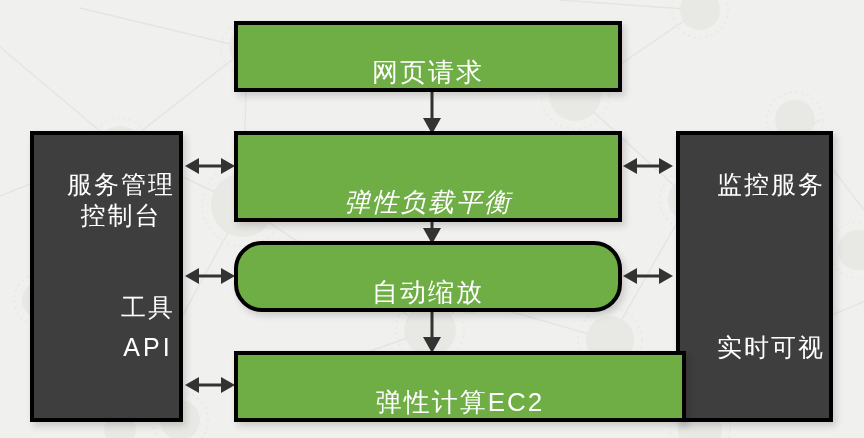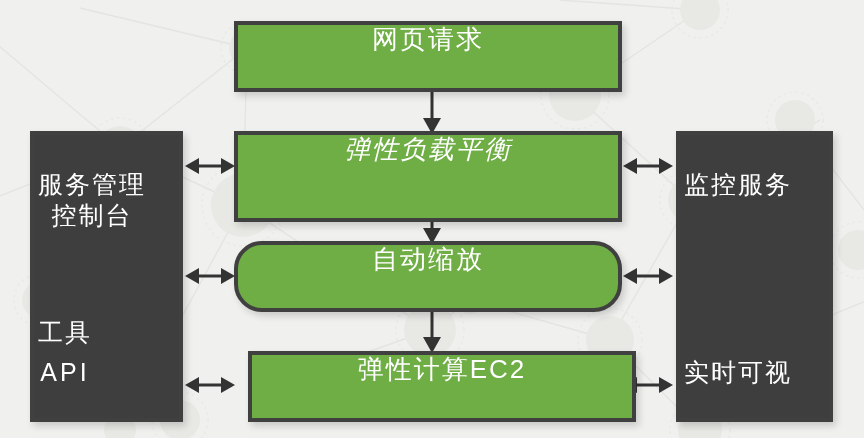--- a/index.html
+++ b/index.html
@@ -7,37 +7,37 @@
     width:864px;height:438px;overflow:hidden;
     font-family:"Liberation Sans","DejaVu Sans",sans-serif;
     background:#f0f0ee;
     position:relative;
   }
   #stage{position:absolute;inset:0;width:864px;height:438px;}
   #bg{position:absolute;left:0;top:0;width:864px;height:438px;z-index:0;}
 
   .node-box{
     position:absolute;z-index:3;
-    border:4px solid #404040;
+    border:4px solid #000000;
     box-sizing:border-box;
     box-shadow:3px 4px 7px rgba(0,0,0,0.16);
-    display:flex;align-items:flex-start;justify-content:center;
+    display:flex;align-items:flex-end;justify-content:center;
     color:#ffffff;
     text-align:center;
     letter-spacing:2px;
   }
   .green{background:#6fad45;}
   .dark{background:#3e3e3e;}
 
   .green .label{font-size:26px;line-height:1.15;}
 
   .panel{
     flex-direction:column;
     justify-content:space-between;
-    padding:34px 4px 31px 4px;
+    padding:34px 4px 56px 4px;
   }
   .panel .label{font-size:25px;line-height:1.22;}
   .panel .label.mono-ish{letter-spacing:3px;margin-top:9px;}
 
   
   .v-arrow{position:absolute;z-index:2;}
   
   .h-arrow{position:absolute;z-index:2;}
 </style>
 </head>
@@ -192,17 +192,17 @@
   </div>
 
   <div class="node-box green" style="left:234px;top:131px;width:388px;height:91px;font-style:italic;">
     <span class="label">弹性负载平衡</span>
   </div>
 
   <div class="node-box green" style="left:234px;top:241px;width:388px;height:71px;border-radius:28px;">
     <span class="label">自动缩放</span>
   </div>
 
-  <div class="node-box green" style="left:248px;top:351px;width:388px;height:71px;">
+  <div class="node-box green" style="left:234px;top:351px;width:452px;height:71px;">
     <span class="label">弹性计算EC2</span>
   </div>
 
 </div>
 
 </body></html>

